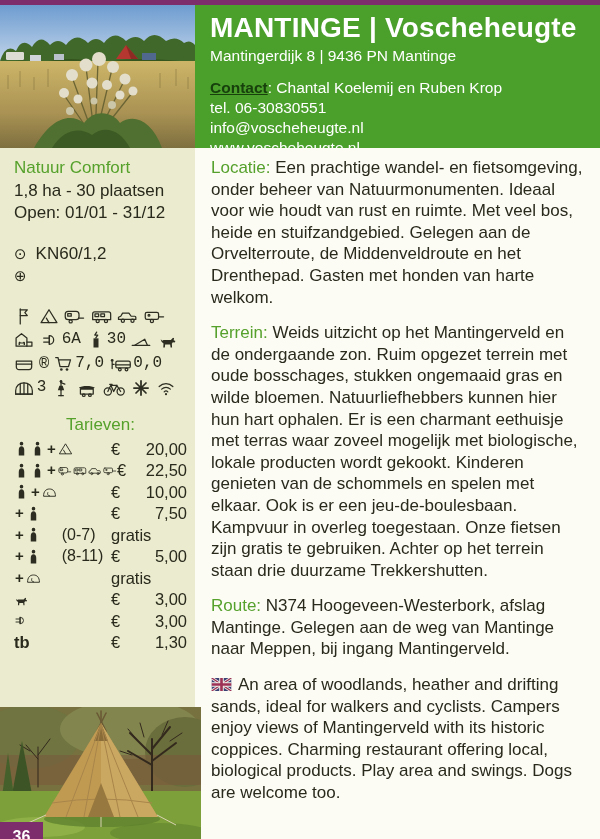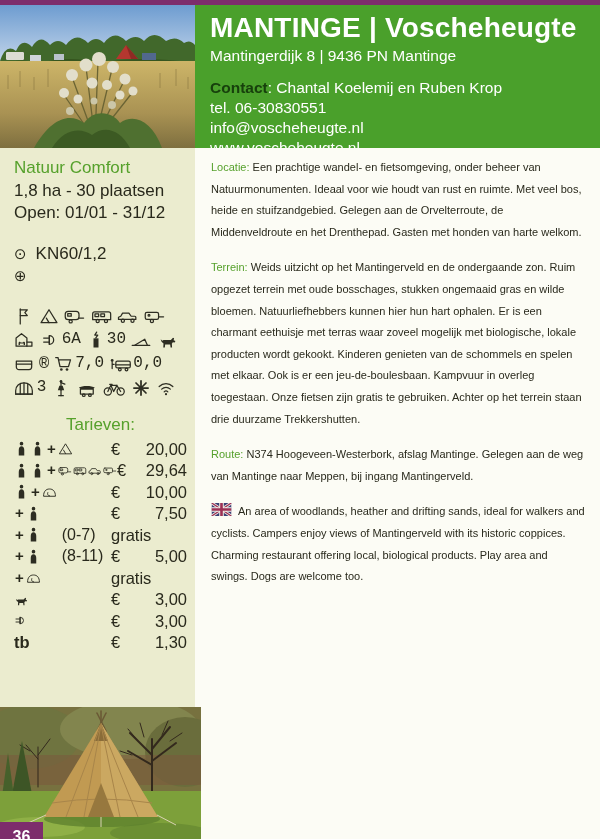--- a/index.html
+++ b/index.html
@@ -24,21 +24,21 @@
   .photo-top{position:absolute;left:0;top:5px;width:195px;height:143px;overflow:hidden;}
   .photo-top svg{display:block;width:100%;height:100%;}
   
   .header{
     position:absolute;left:195px;top:5px;width:405px;height:143px;
     background:var(--header-green);color:#fff;padding:7px 10px 0 15px;
   }
   .header .title{font-size:28px;font-weight:bold;letter-spacing:.2px;}
   .header .address{font-size:15.5px;margin-top:3px;}
   .header .contact{margin-top:13px;font-size:15.5px;line-height:20px;}
-  .header .contact b{color:var(--contact-dark);font-weight:bold;}
+  .header .contact b{color:var(--contact-dark);font-weight:bold;text-decoration:underline;}
   
   .sidebar{
     position:absolute;left:0;top:148px;width:195px;height:691px;
     background:var(--sidebar-bg);padding:9px 6px 0 14px;font-size:17px;line-height:22.5px;
   }
   .green-h{color:var(--accent-green);}
   .map-block{margin-top:18px;}
   .map-row{display:flex;align-items:center;gap:9px;line-height:22px;}
   .map-sym{font-family:"DejaVu Sans",sans-serif;font-size:15px;}
   
@@ -60,21 +60,21 @@
   .tseq .veh svg{height:13px;}
   .tplus{font-size:15px;font-weight:bold;margin:0 1px;}
   .tsuffix{font-size:16px;margin-left:20px;}
   .ttext{font-weight:bold;font-size:16.5px;}
   .price{width:76px;display:flex;justify-content:space-between;font-size:16.5px;}
   .price.free{justify-content:flex-start;}
   
   .main{
     position:absolute;left:195px;top:148px;width:405px;height:691px;
     background:var(--paper);padding:9px 14px 0 16px;
-    font-size:11px;line-height:21.6px;
+    font-size:17px;line-height:21.6px;
   }
   .main p{margin:0 0 14px 0;}
   .plabel{color:var(--accent-green);}
   .flag{display:inline-block;width:21px;height:13px;vertical-align:-1px;margin-right:6px;}
   
   .photo-bottom{position:absolute;left:0;top:707px;width:201px;height:132px;overflow:hidden;}
   .photo-bottom svg{display:block;width:100%;height:100%;}
   
   .pagenum{
     position:absolute;left:0;bottom:0;width:43px;height:17px;background:var(--purple);
@@ -403,21 +403,21 @@
                 <svg viewBox="0 0 26 24">
                   <rect class="ln" x="1.5" y="7.5" width="16" height="8.5" rx="2"></rect>
                   <circle class="ln" cx="9.5" cy="18" r="1.9"></circle>
                   <path class="ln" d="M17.5 13h6"></path>
                   <circle class="ln" cx="6" cy="11" r="1.1"></circle>
                 </svg>
               </span>
             </span>
             <span class="price">
               <span>€</span>
-              <span>29,64</span>
+              <span>22,50</span>
             </span>
           </div>
           <div class="tariff-row">
             <span class="tseq">
               <span class="icon-w">
                 <svg viewBox="0 0 24 24">
                   <circle class="f" cx="12" cy="4.2" r="2.9"></circle>
                   <path class="f" d="M7.6 23v-8.6c0-4.2 1.7-6.2 4.4-6.2s4.4 2 4.4 6.2V23z"></path>
                 </svg>
               </span>

